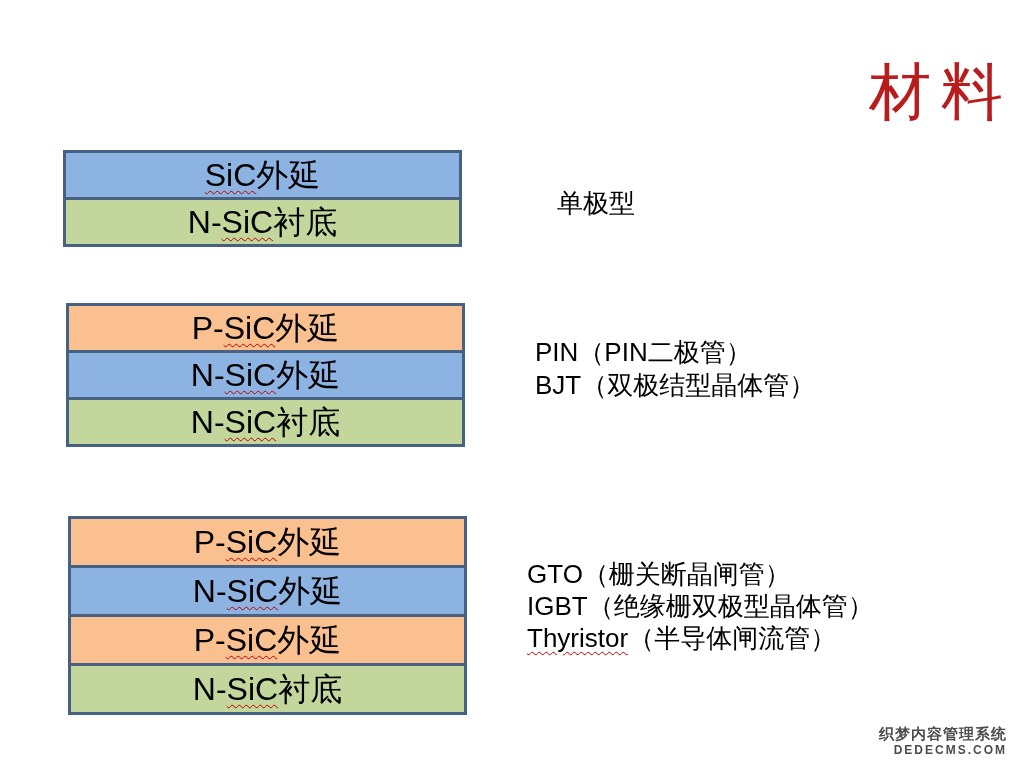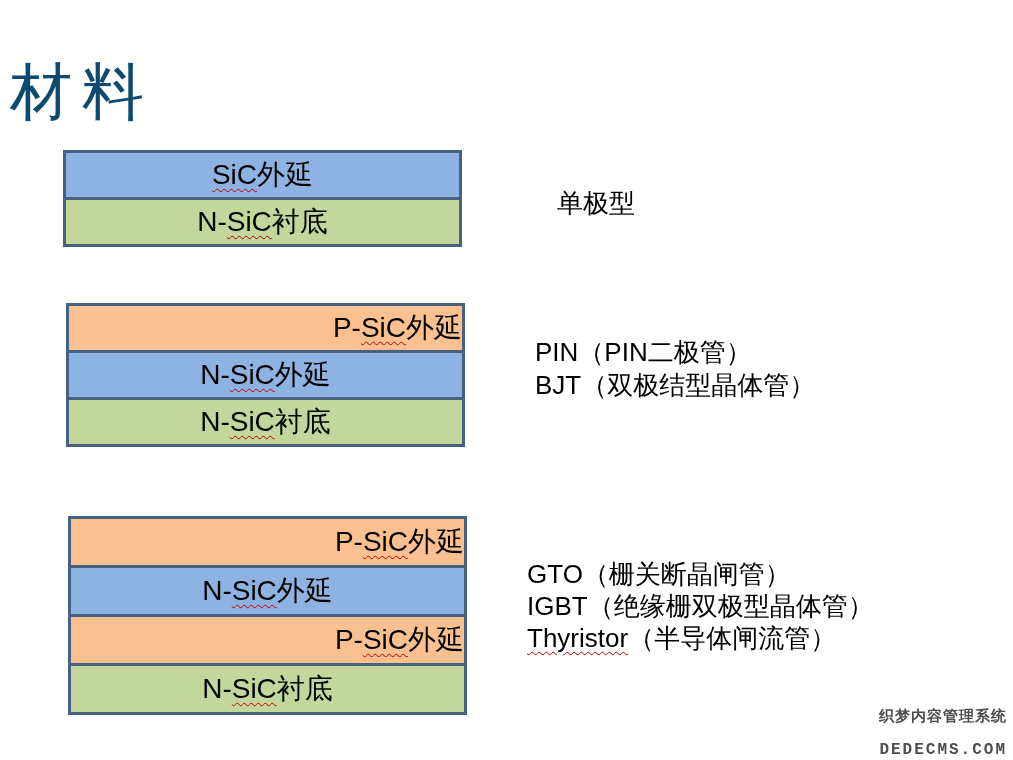--- a/index.html
+++ b/index.html
@@ -13,50 +13,50 @@
     color: #000;
   }
 
   
   .title {
     position: absolute;
     top: 50px;
     left: 0;
     width: 100%;
     margin: 0;
-    text-align: left;
+    text-align: right;
     font-family: "DejaVu Serif", serif;
     font-weight: 400;
     font-size: 62px;
     letter-spacing: 10px;
     text-indent: 10px;
-    color: #0c4a6e;
+    color: #b91c1c;
   }
 
   
   .stack { position: absolute; width: 399px; }
   .stack-1 { left: 63px; top: 150px; }
   .stack-2 { left: 66px; top: 303px; }
   .stack-3 { left: 68px; top: 516px; }
 
   .layer {
     height: 44px;
     border: 3px solid var(--layer-border, #466181);
     display: flex;
     align-items: center;
     justify-content: center;
-    font-size: 28px;
+    font-size: 32px;
     line-height: 1;
   }
   .stack-3 .layer { height: 46px; }
   .layer + .layer { margin-top: -3px; }
 
   .fill-blue   { background: var(--layer-blue,   #8DB3E2); }
   .fill-green  { background: var(--layer-green,  #C3D69B); }
-  .fill-orange { background: var(--layer-orange, #FAC08F); justify-content: flex-end; }
+  .fill-orange { background: var(--layer-orange, #FAC08F); }
 
   .wavy {
     text-decoration-line: underline;
     text-decoration-style: wavy;
     text-decoration-color: var(--spellcheck-red, #C00000);
     text-decoration-thickness: 1px;
     text-underline-offset: 4px;
   }
 
   
@@ -74,21 +74,21 @@
     position: absolute;
     right: 6px;
     bottom: 3px;
     text-align: right;
     font-weight: bold;
     color: #4d4d4d;
     text-shadow: 1px 1px 0 #fff, -1px -1px 0 #fff, 1px -1px 0 #fff, -1px 1px 0 #fff,
                  0 1px 0 #fff, 0 -1px 0 #fff, 1px 0 0 #fff, -1px 0 0 #fff;
   }
   .watermark-cn { font-size: 15px; letter-spacing: 1px; line-height: 18px; margin-left: 36px; }
-  .watermark-en { font-size: 16px; letter-spacing: 2px; line-height: 14px; font-family: Liberation Mono, monospace; margin-top: 18px; }
+  .watermark-en { font-size: 12px; letter-spacing: 2px; line-height: 14px; font-family: Liberation Sans, sans-serif; }
 </style>
 </head>
 <body>
 
 <div class="slide">
 
   <h1 class="title">材料</h1>
 
   <div class="stack stack-1">
     <div class="layer fill-blue">

